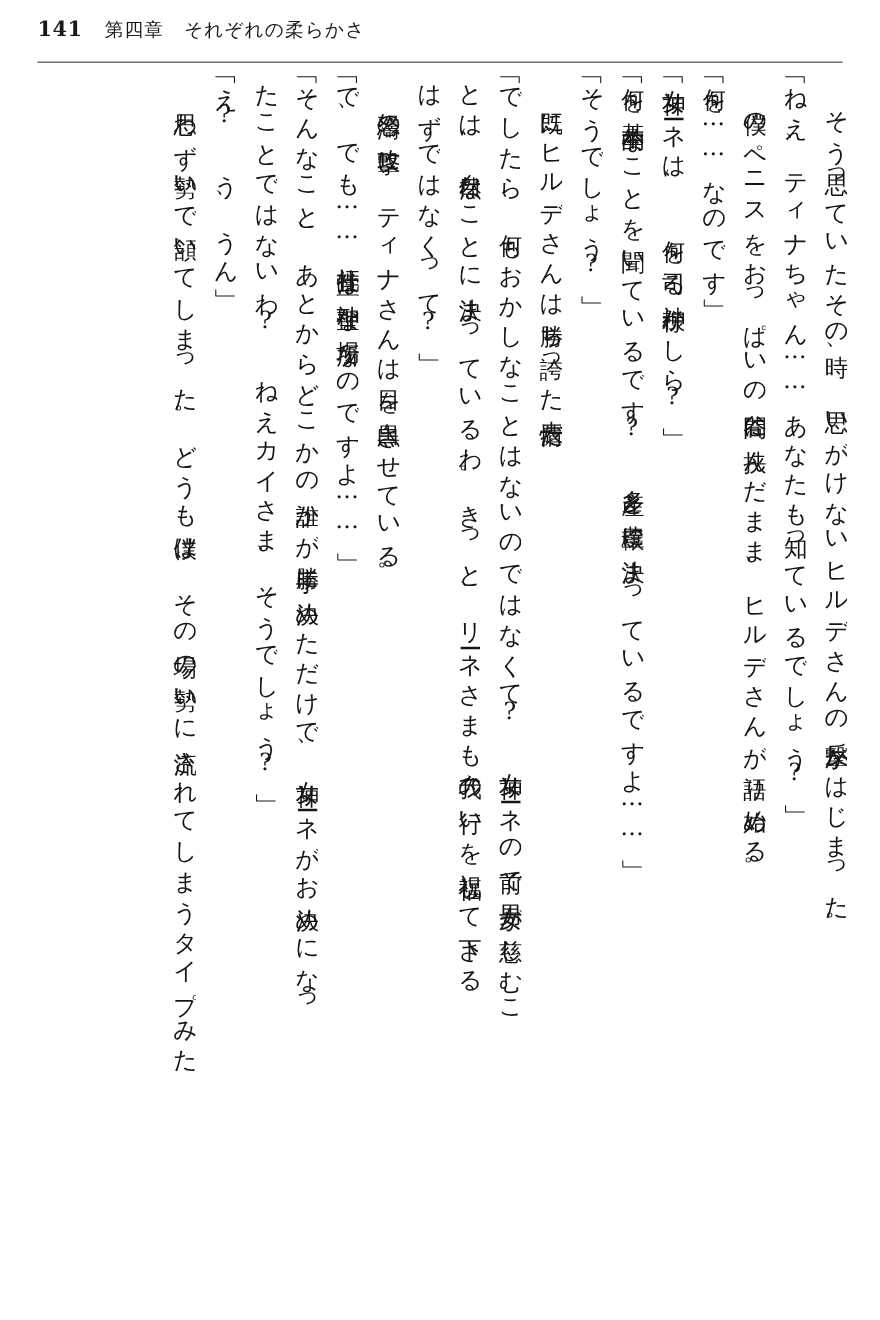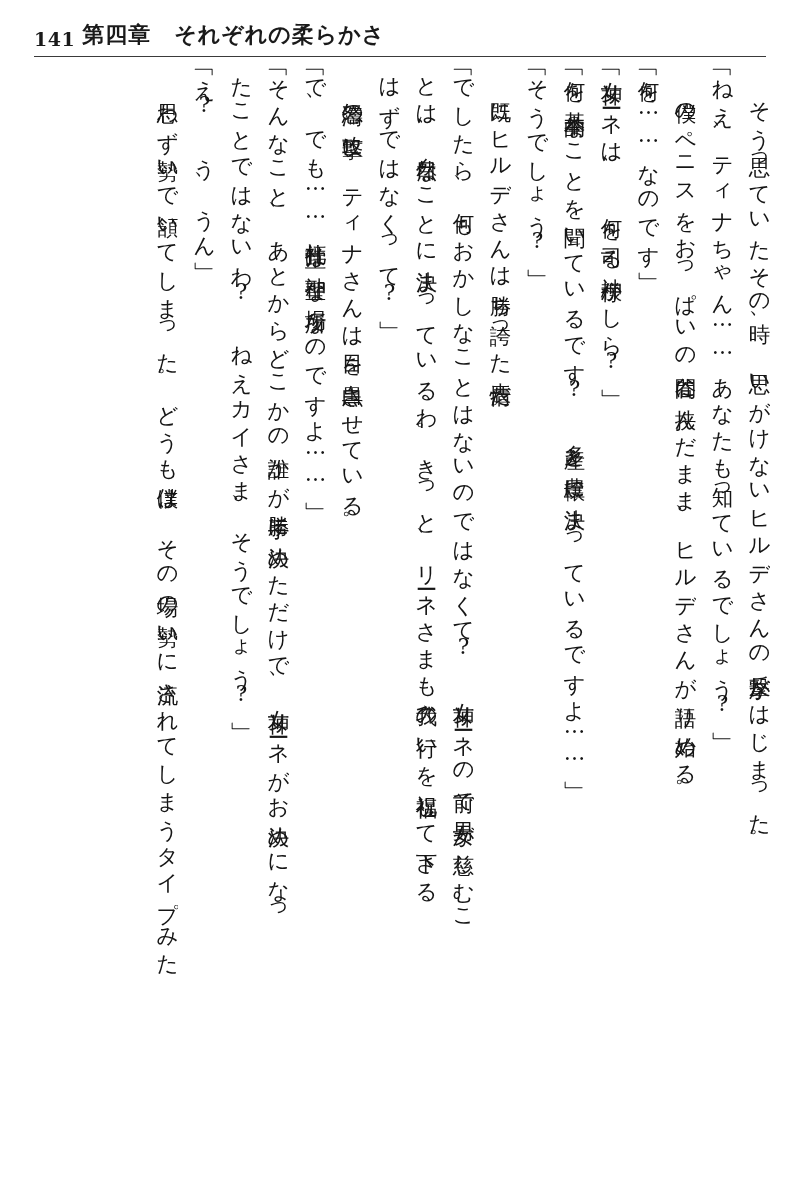--- a/index.html
+++ b/index.html
@@ -21,33 +21,33 @@
     box-sizing: border-box;
     padding: 0;
   }
   .header {
     position: absolute;
     top: 16px;
     left: 34px;
     right: 34px;
     height: 34px;
     display: flex;
-    align-items: flex-end;
-    gap: 7px;
+    align-items: flex-start;
+    gap: 20px;
     border-bottom: 1.5px solid #3a3a3a;
     padding-bottom: 6px;
   }
   .page-number {
     font-size: 19px;
     font-weight: bold;
     letter-spacing: 0.5px;
   }
   .chapter-title {
-    font-size: 22px;
-    font-weight: bold;
+    font-size: 17px;
+    font-weight: normal;
     letter-spacing: 1px;
   }
   .body-area {
     position: absolute;
     top: 62px;
     left: 34px;
     right: 30px;
     bottom: 6px;
     display: flex;
     flex-direction: row-reverse;

